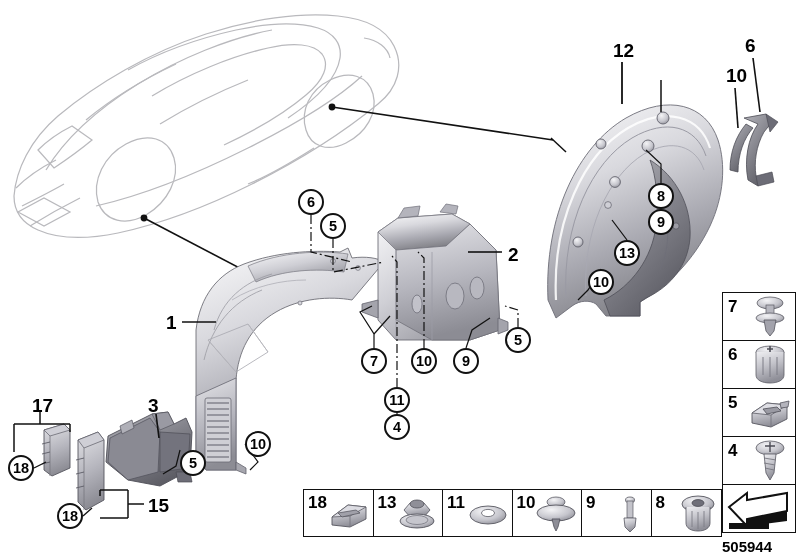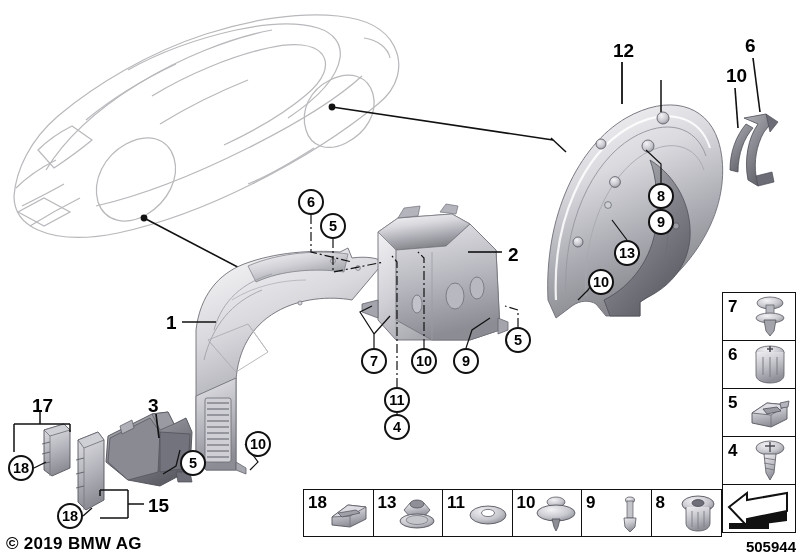--- a/index.html
+++ b/index.html
@@ -33,21 +33,21 @@
          border-right:1.6px solid #111;box-sizing:border-box;}
   .lcell:last-child{border-right:none;}
   .lcell .num{position:absolute;left:4px;top:3px;font-size:17px;font-weight:bold;}
   .lcell .gfx{position:absolute;right:3px;top:3px;}
 
   .arrowbox{position:absolute;left:722px;top:484px;width:74px;height:49px;
             border:1.6px solid #111;box-sizing:border-box;background:#fff;}
 
   .copy{position:absolute;left:6px;top:534px;font-size:17px;font-weight:bold;
         letter-spacing:.3px;}
-  .dwgno{position:absolute;left:722px;top:538px;width:74px;text-align:right;
+  .dwgno{position:absolute;left:722px;top:538px;width:74px;text-align:left;
          font-size:15px;font-weight:bold;}
 </style>
 </head>
 <body>
 
 <div id="stage">
 
   <svg id="art" viewBox="0 0 800 560">
     <defs>
       <linearGradient id="gLiner" x1="0" y1="0" x2="0.35" y2="1">
@@ -486,16 +486,15 @@
         <svg width="40" height="42" viewBox="0 0 40 42">
           <ellipse cx="20" cy="11" rx="16" ry="8" fill="url(#gCap)" stroke="#56565f" stroke-width="0.9"></ellipse>
           <ellipse cx="20" cy="10" rx="6" ry="3.4" fill="#6f6f79" stroke="#4a4a53" stroke-width="0.8"></ellipse>
           <path d="M8,14 L8,30 C8,35 13,38 20,38 C27,38 32,35 32,30 L32,14" fill="url(#gClip)" stroke="#56565f" stroke-width="0.8"></path>
           <path d="M14,18 L14,34 M20,19 L20,36 M26,18 L26,34" stroke="#7d7d86" stroke-width="0.9"></path>
         </svg>
       </span>
     </div>
   </div>
 
-  <div class="copy">© 2019 BMW AG</div>
   <div class="dwgno">505944</div>
 
 </div>
 
 </body></html>

